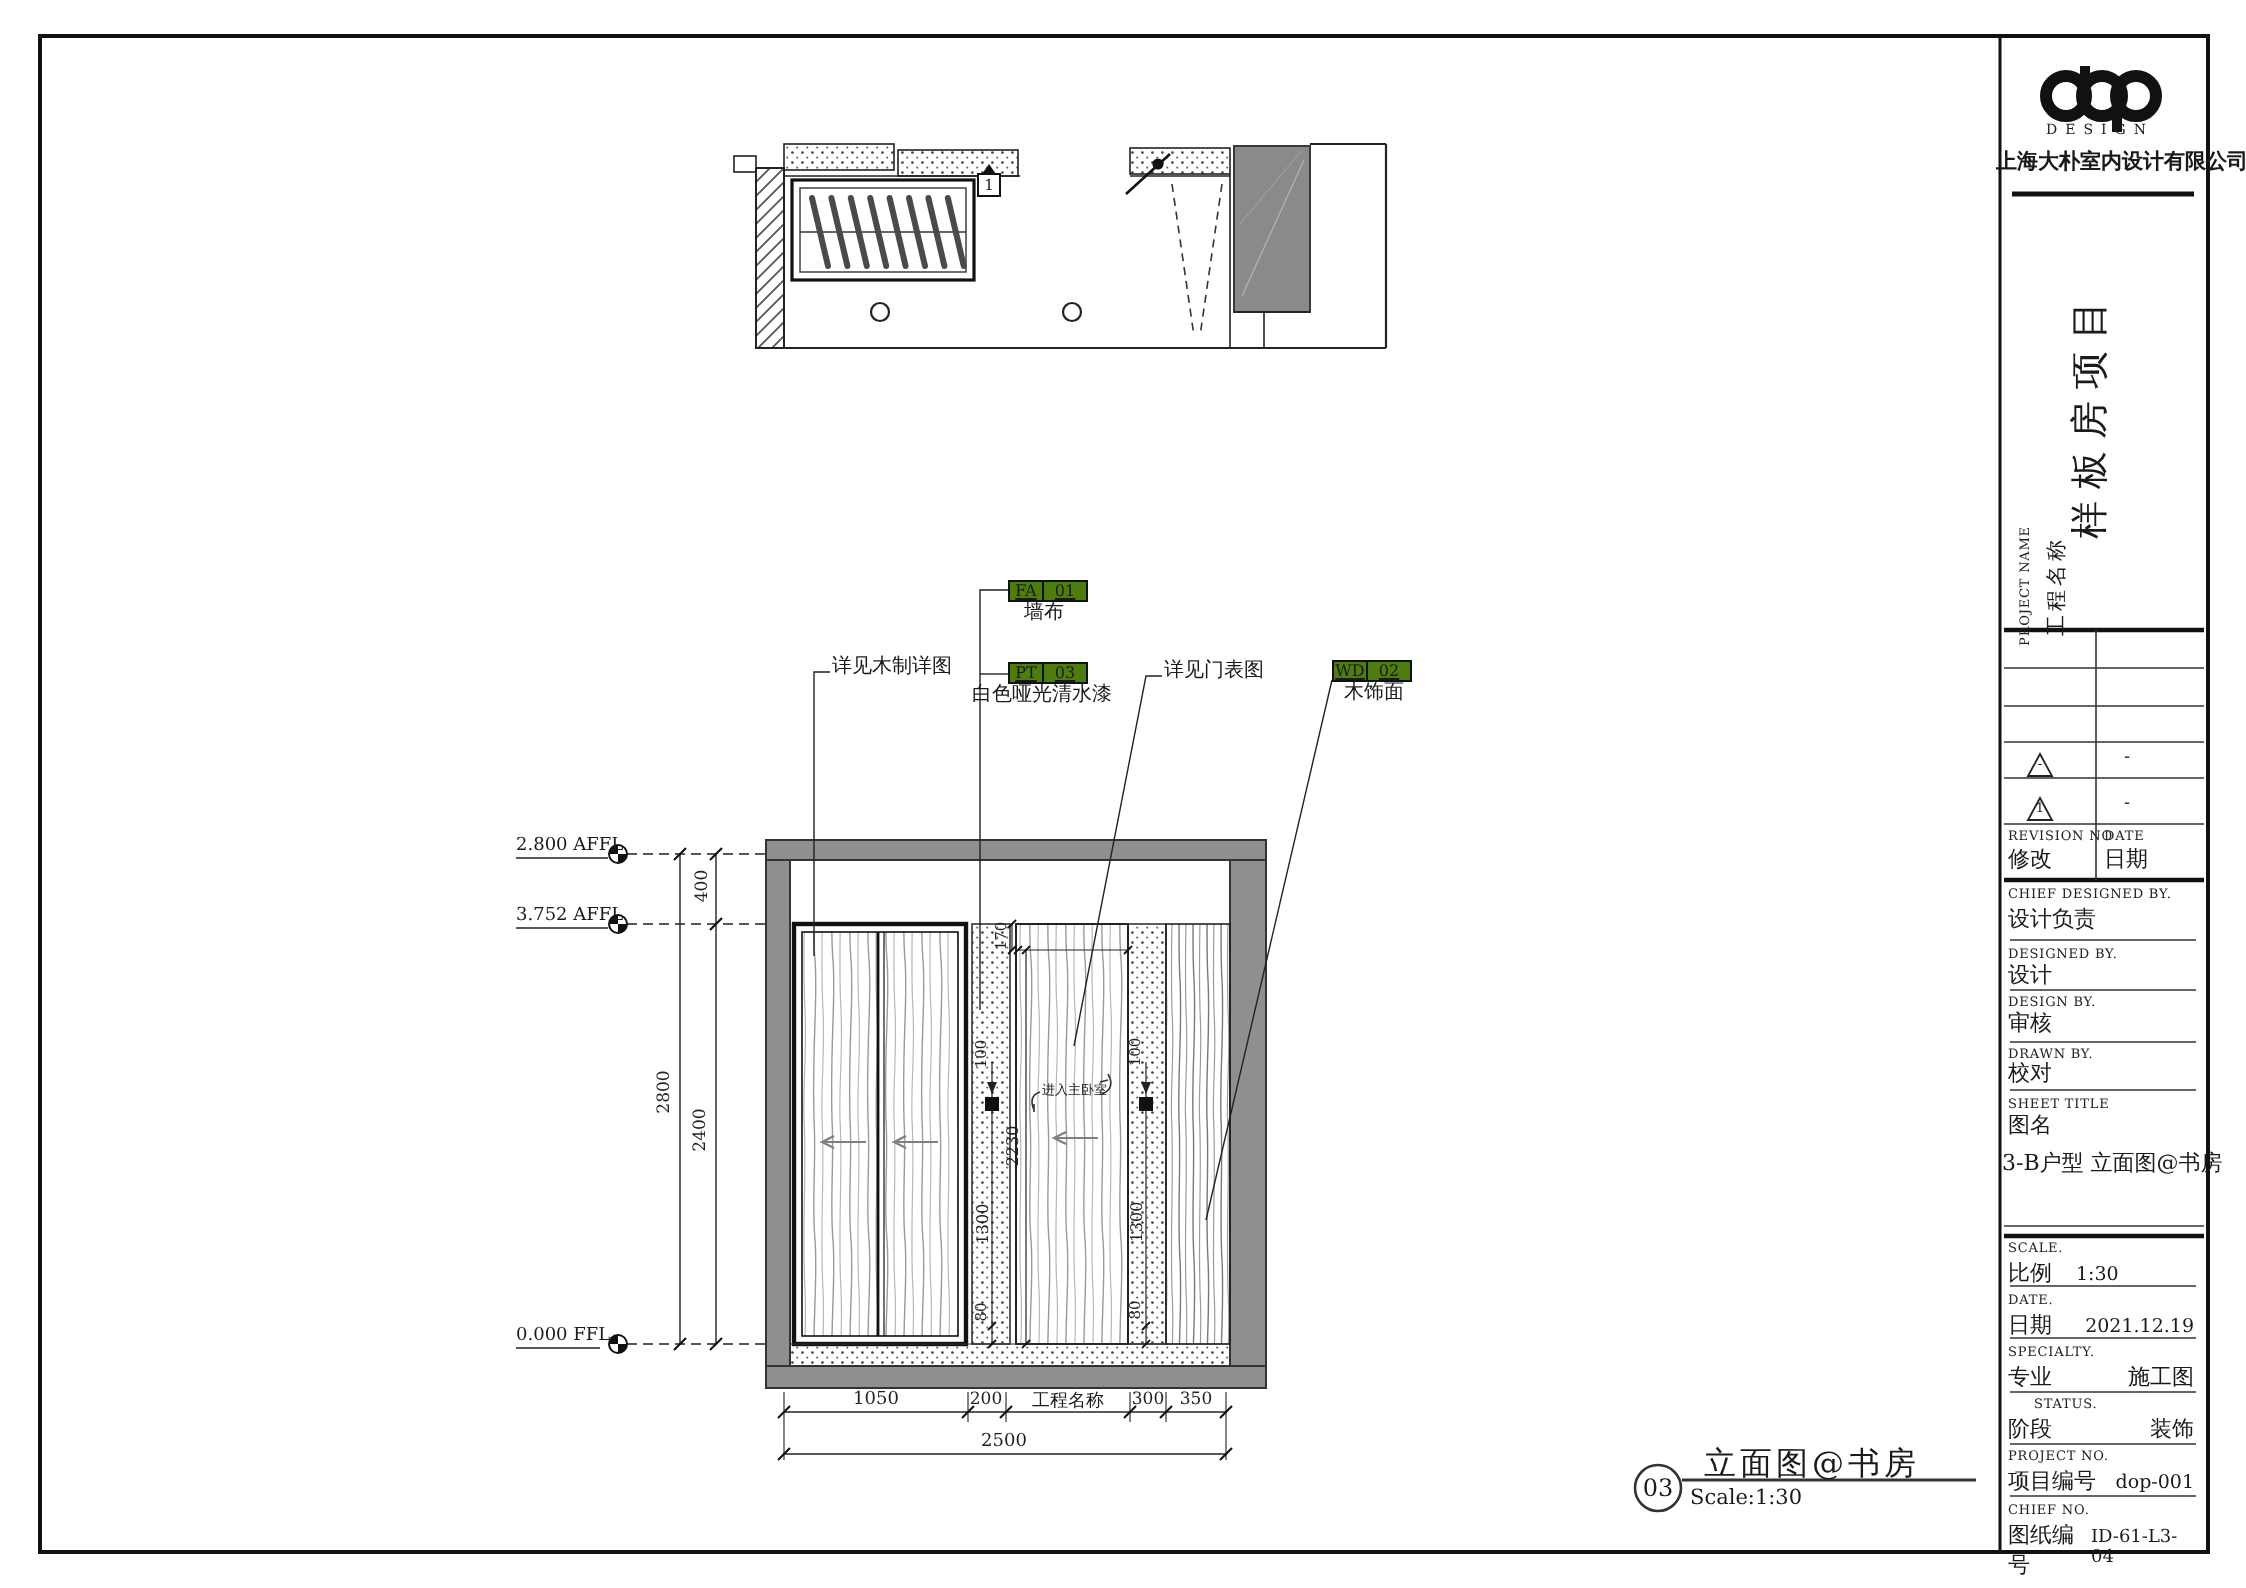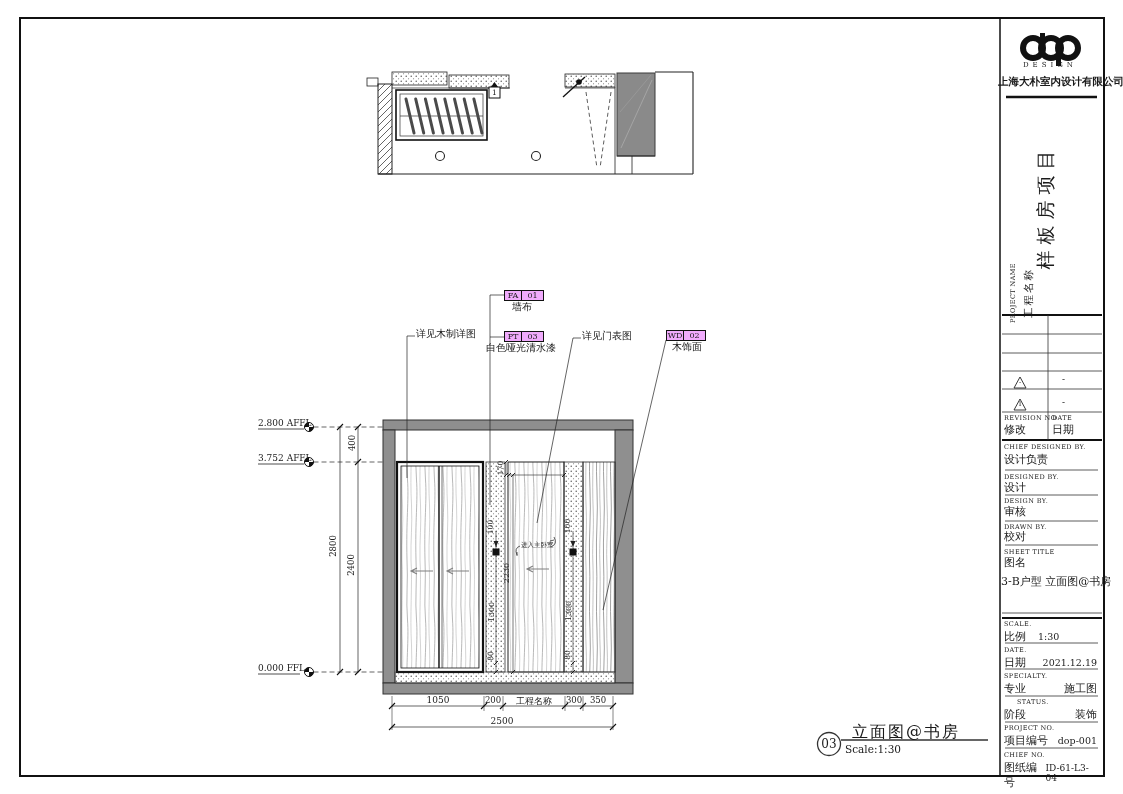--- a/index.html
+++ b/index.html
@@ -5,22 +5,22 @@
   html,body{margin:0;padding:0;background:#e8e8e8;}
   .sheet{position:relative;width:1123px;height:794px;background:#ffffff;overflow:hidden;
          font-family:"DejaVu Serif","Liberation Serif",serif;color:#1a1a1a;}
   .sheet svg{position:absolute;left:0;top:0;}
   .t{position:absolute;white-space:nowrap;line-height:1.05;}
   .ct{transform:translateX(-50%);}
   .vt{transform:translate(-50%,-50%) rotate(-90deg);}
   .tiny{font-size:6.5px;letter-spacing:.4px;color:#222;}
   .cn{font-size:11px;}
   .dim{font-size:8.5px;color:#222;}
-  .callout{position:absolute;display:flex;border:1px solid #111;background:#f0abfc;
-           font-size:8px;height:11px;align-items:center;box-sizing:border-box;}
+  .callout{position:absolute;display:flex;border:1px solid #111;background:#4d7c0f;
+           font-size:8px;height:11px;align-items:center;box-sizing:border-box;text-decoration:underline;}
   .callout .code{width:16px;text-align:center;border-right:1px solid #111;height:100%;display:flex;align-items:center;justify-content:center;}
   .callout .num{flex:1;text-align:center;display:flex;align-items:center;justify-content:center;}
   .row{position:absolute;left:1004px;width:93px;display:flex;align-items:baseline;font-size:11px;}
   .row .val{margin-left:auto;font-size:9.5px;}
   .row .val-near{margin-left:12px;font-size:9.5px;}
 </style>
 </head>
 <body>
 
 <div class="sheet">

